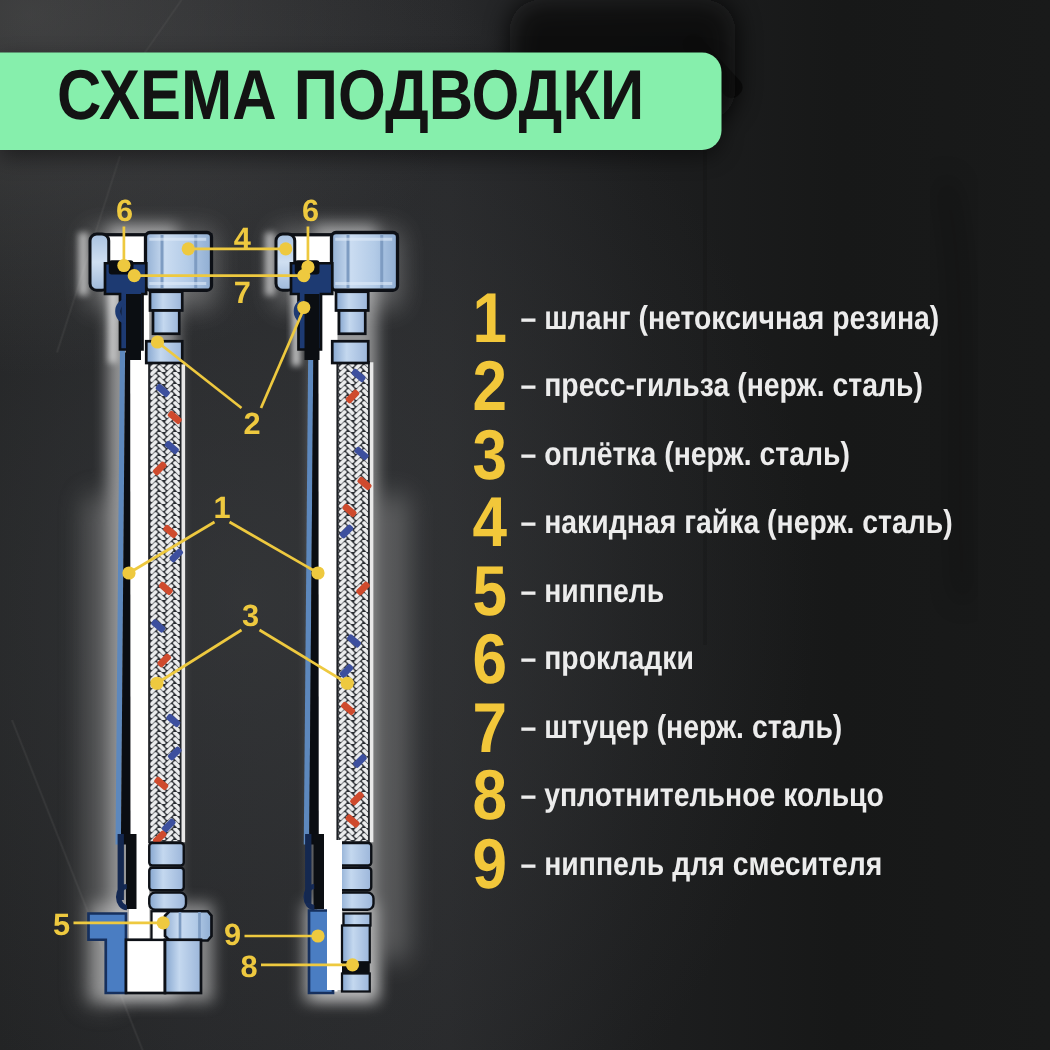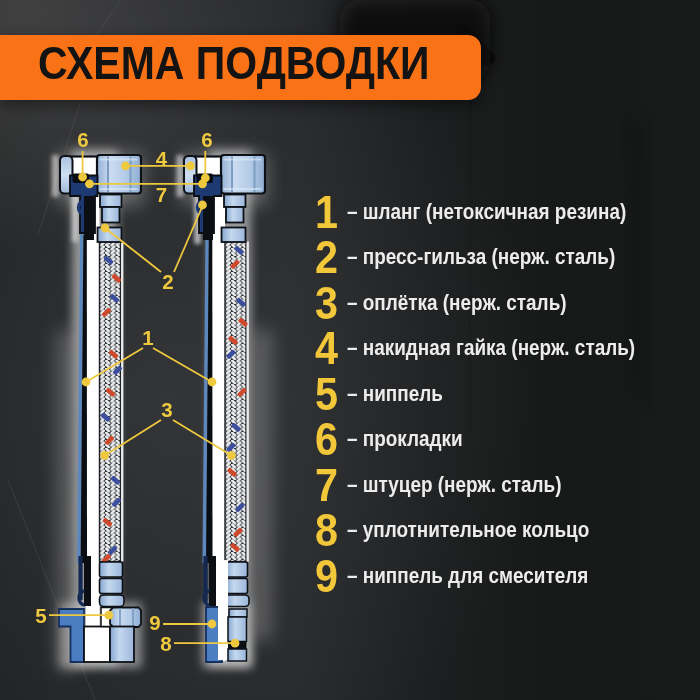--- a/index.html
+++ b/index.html
@@ -1,20 +1,20 @@
 <!DOCTYPE html>
 <html><head>
 <meta charset="utf-8">
 <style>
   html,body{margin:0;padding:0;background:#111;}
   #stage{position:relative;width:700px;height:700px;overflow:hidden;
     background:#1d1d1d;font-family:"Liberation Sans",sans-serif;}
   .bglayer{position:absolute;left:0;top:0;width:700px;height:700px;}
   #banner{position:absolute;left:0px;top:35px;width:481px;height:65px;
-    background:#f97316;border-radius:0 13px 13px 0;box-shadow:0 5px 14px rgba(0,0,0,0.45);}
+    background:#86efac;border-radius:0 13px 13px 0;box-shadow:0 5px 14px rgba(0,0,0,0.45);}
   #banner span{position:absolute;left:38px;top:-2px;font-size:47px;font-weight:bold;
     color:#131313;white-space:nowrap;transform:scaleX(0.872);transform-origin:0 50%;
     line-height:60px;}
   .row{position:absolute;left:0;top:0;width:700px;}
   .num{position:absolute;font-size:47px;font-weight:bold;color:#f2c73a;
     width:40px;text-align:right;left:298px;line-height:45px;
     transform:scaleX(0.88);transform-origin:100% 50%;}
   .txt{position:absolute;left:347px;font-size:22px;font-weight:bold;color:#ececec;
     white-space:nowrap;transform:scaleX(0.86);transform-origin:0 50%;line-height:22px;}
 </style>

